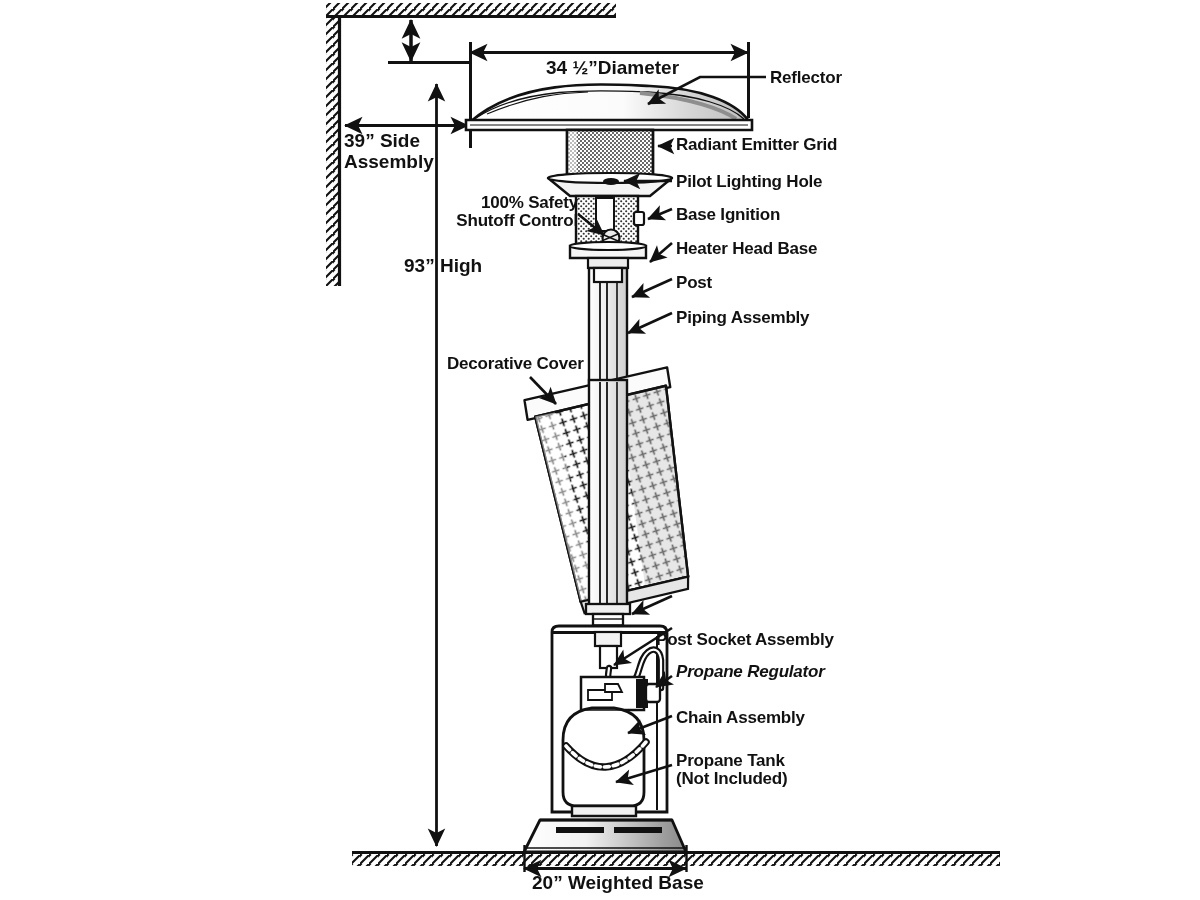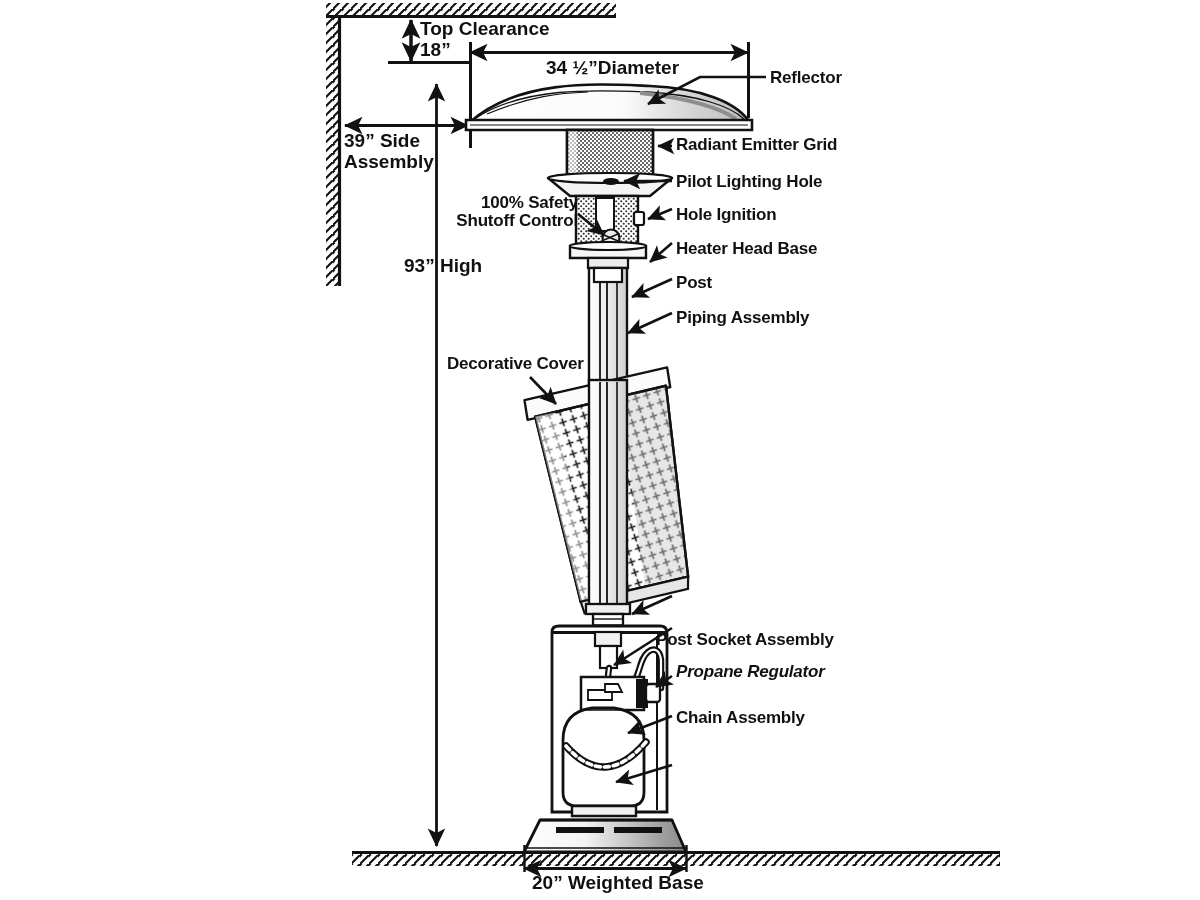--- a/index.html
+++ b/index.html
@@ -287,49 +287,49 @@
     <path d="M672,716 L628,733" stroke-width="2.6" marker-end="url(#arrowEnd)"></path>
 
     <path d="M672,765 L616,782" stroke-width="2.6" marker-end="url(#arrowEnd)"></path>
 
     <path d="M578,214 L604,235" stroke-width="2.6" marker-end="url(#arrowEnd)"></path>
 
     <path d="M530,377 L556,404" stroke-width="2.6" marker-end="url(#arrowEnd)"></path>
   </g>
 </svg>
 
-<div class="dim" style="left:420px; top:19px;"><span>Top Clearance</span><br><span>18”</span></div>
 
 <div class="dim" style="left:546px; top:58px;">34 ½”Diameter</div>
 
 <div class="dim" style="left:344px; top:131px;"><span>39” Side</span><br><span>Assembly</span></div>
 
 <div class="dim" style="left:404px; top:256px;">93” High</div>
 
 <div class="dim" style="left:532px; top:873px;">20” Weighted Base</div>
 
 <div class="lbl right" style="left:770px; top:69px;">Reflector</div>
 
 <div class="lbl right" style="left:676px; top:136px;">Radiant Emitter Grid</div>
 
 <div class="lbl right" style="left:676px; top:173px;">Pilot Lighting Hole</div>
 
-<div class="lbl right" style="left:676px; top:206px;">Hole Ignition</div>
+<div class="lbl right" style="left:676px; top:206px;">Base Ignition</div>
 
 <div class="lbl right" style="left:676px; top:240px;">Heater Head Base</div>
 
 <div class="lbl right" style="left:676px; top:274px;">Post</div>
 
 <div class="lbl right" style="left:676px; top:309px;">Piping Assembly</div>
 
 <div class="lbl right" style="left:656px; top:591px;margin-top:40px;">Post Socket Assembly</div>
 
 
 <div class="lbl right" style="left:676px; top:663px;font-style:italic;">Propane Regulator</div>
 
 <div class="lbl right" style="left:676px; top:709px;">Chain Assembly</div>
 
+<div class="lbl right" style="left:676px; top:752px;"><span>Propane Tank</span><br><span>(Not Included)</span></div>
 
 <div class="lbl rt" style="left:443px; top:194px; width:135px; text-align:right;"><span>100% Safety</span><br><span>Shutoff Control</span></div>
 
 <div class="lbl" style="left:447px; top:355px;">Decorative Cover</div>
 
 </div>
 
 </body></html>

